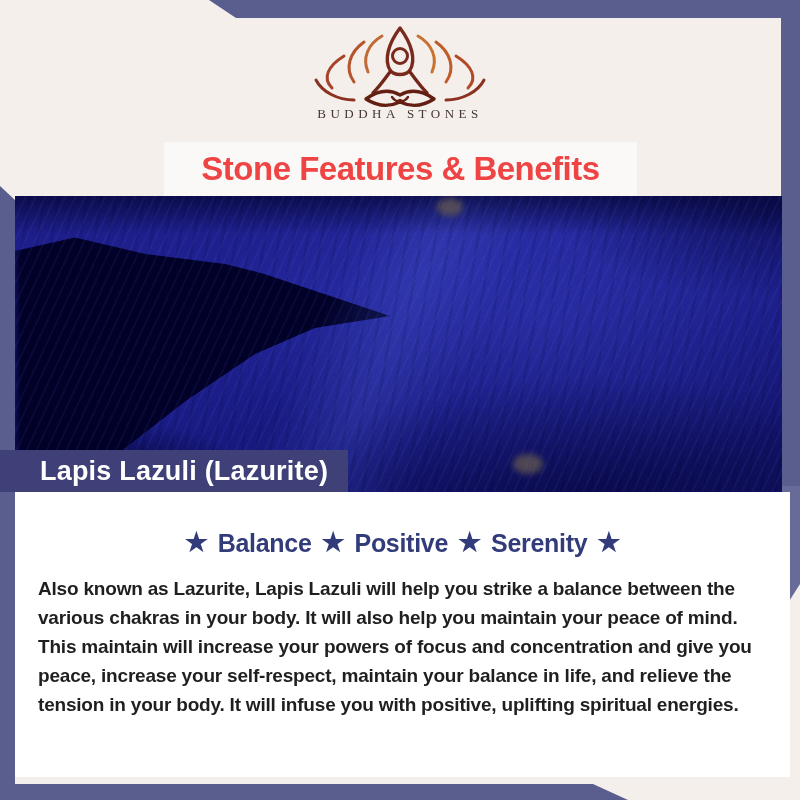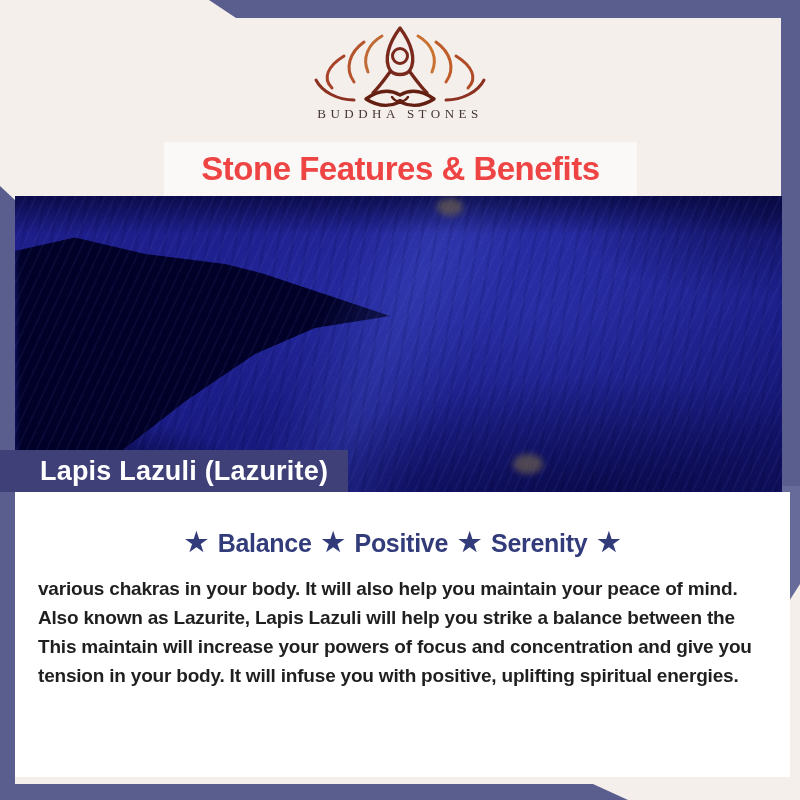--- a/index.html
+++ b/index.html
@@ -132,20 +132,21 @@
     <div class="benefits">
       <span class="star">★</span>
       <span>Balance</span>
       <span class="star">★</span>
       <span>Positive</span>
       <span class="star">★</span>
       <span>Serenity</span>
       <span class="star">★</span>
     </div>
     <div class="desc">
+      <div>Also known as Lazurite, Lapis Lazuli will help you strike a balance between the</div>
       <div>various chakras in your body. It will also help you maintain your peace of mind.</div>
-      <div>Also known as Lazurite, Lapis Lazuli will help you strike a balance between the</div>
       <div>This maintain will increase your powers of focus and concentration and give you</div>
+      <div>peace, increase your self-respect, maintain your balance in life, and relieve the</div>
       <div>tension in your body. It will infuse you with positive, uplifting spiritual energies.</div>
     </div>
   </div>
 
 </div>
 
 </body></html>

